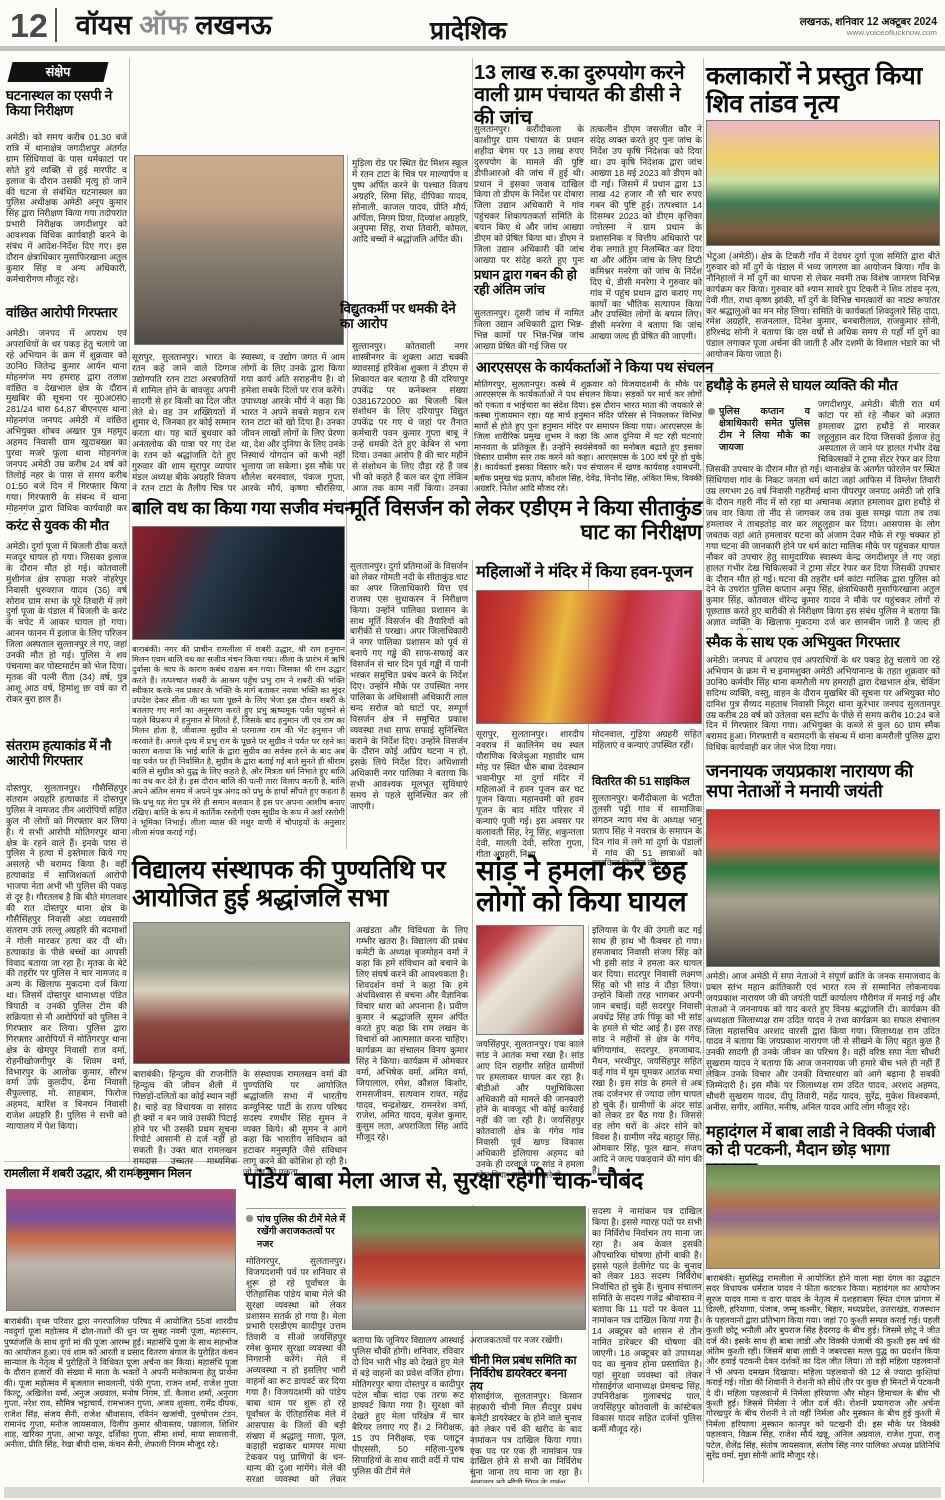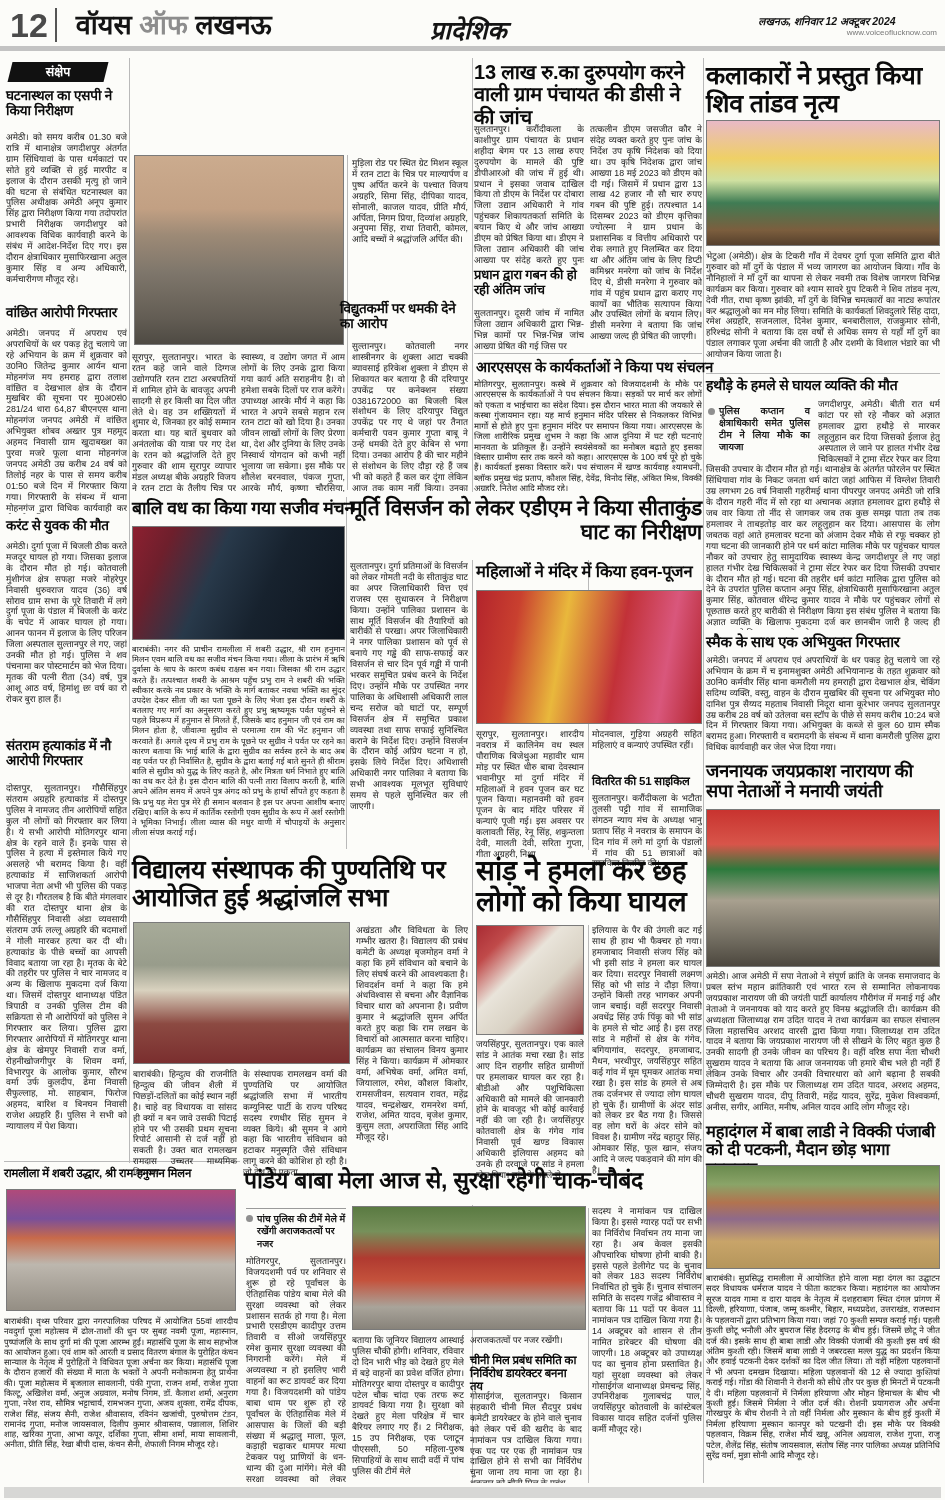--- a/index.html
+++ b/index.html
@@ -9,22 +9,22 @@
   .hl{font-weight:800;color:#0b0b0b;line-height:1.12;letter-spacing:-0.2px;}
   .body-txt{font-size:8.8px;line-height:1.24;text-align:justify;color:#1c1c1c;overflow:hidden;word-break:break-word;}
   .photo{border:1px solid #7a7a7a;}
   .vrule{background:#b9b9b9;width:1px;}
   .hrule{background:#b9b9b9;height:1px;}
   
   .mast-num{font-size:34px;font-weight:800;color:#4a4a4a;line-height:1;}
   .mast-bar{width:2px;height:34px;background:#555;margin:0 7px;}
   .mast-title{font-size:27px;font-weight:800;line-height:1;margin-left:12px;}
   .mast-title .t2{color:#8d8d8d;}
-  .mast-section{font-size:25px;font-weight:800;font-style:italic;}
-  .mast-date{font-size:10.5px;font-weight:700;text-align:center;font-style:italic;}
+  .mast-section{font-size:25px;font-weight:800;}
+  .mast-date{font-size:10.5px;font-weight:700;text-align:right;}
   .mast-web{font-size:8px;color:#777;text-align:right;}
   .topband{background:#c3c3c3;}
   
   .brieflabel{background:#111;color:#fff;font-weight:700;font-size:12.5px;text-align:center;
               line-height:20px;transform:skewX(-14deg);}
   .brieflabel>span{display:block;transform:skewX(14deg);}
   .brief-title{font-size:13.5px;}
   
   .h-ratan{font-size:37px;}
   .h-13{font-size:20px;}

